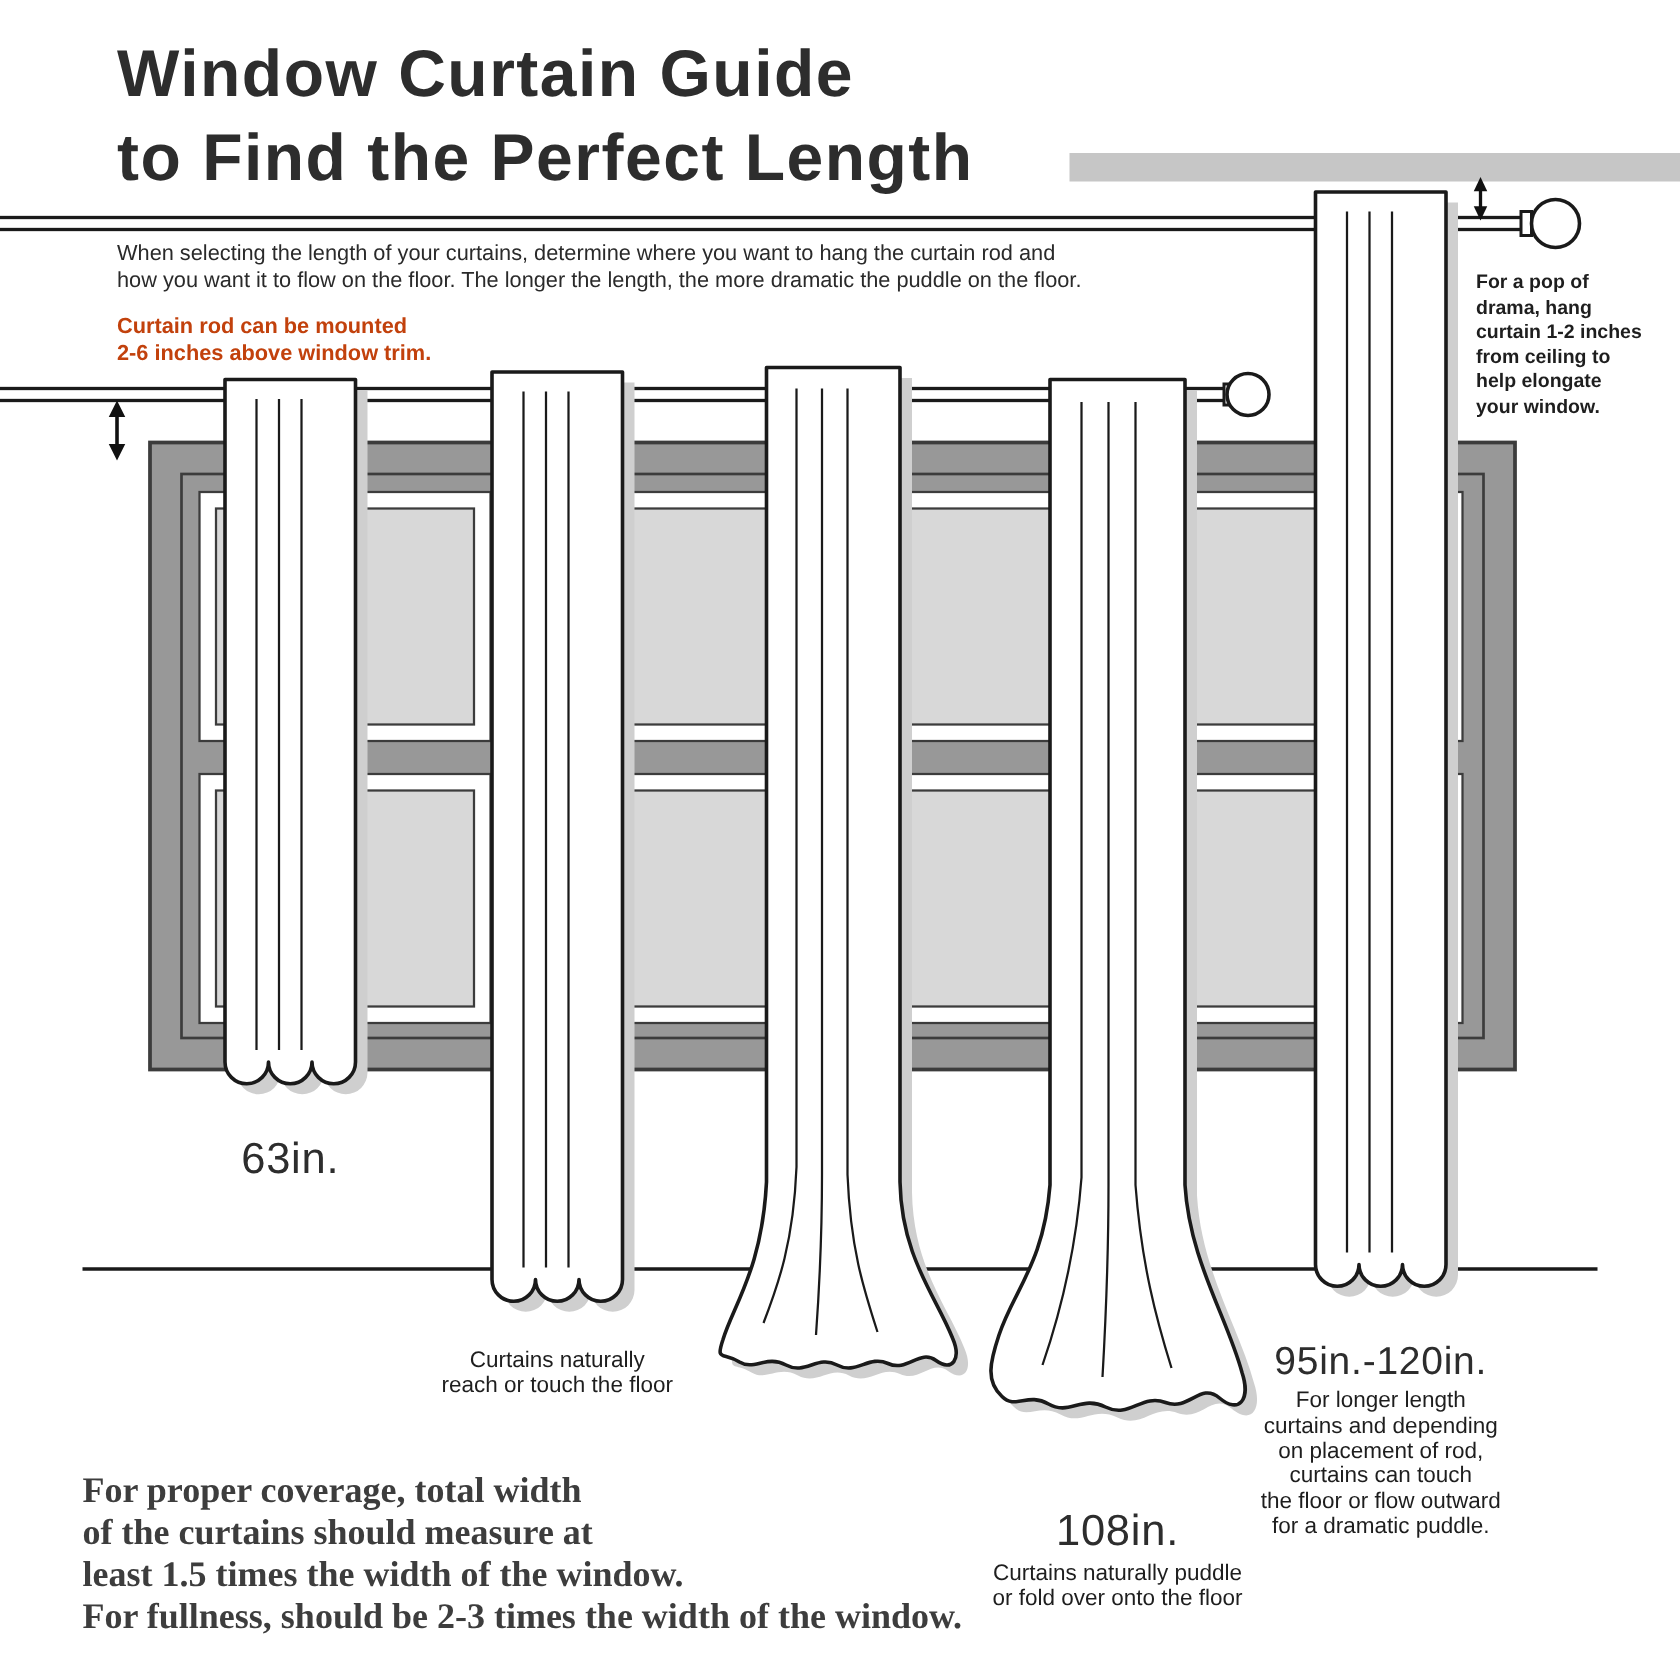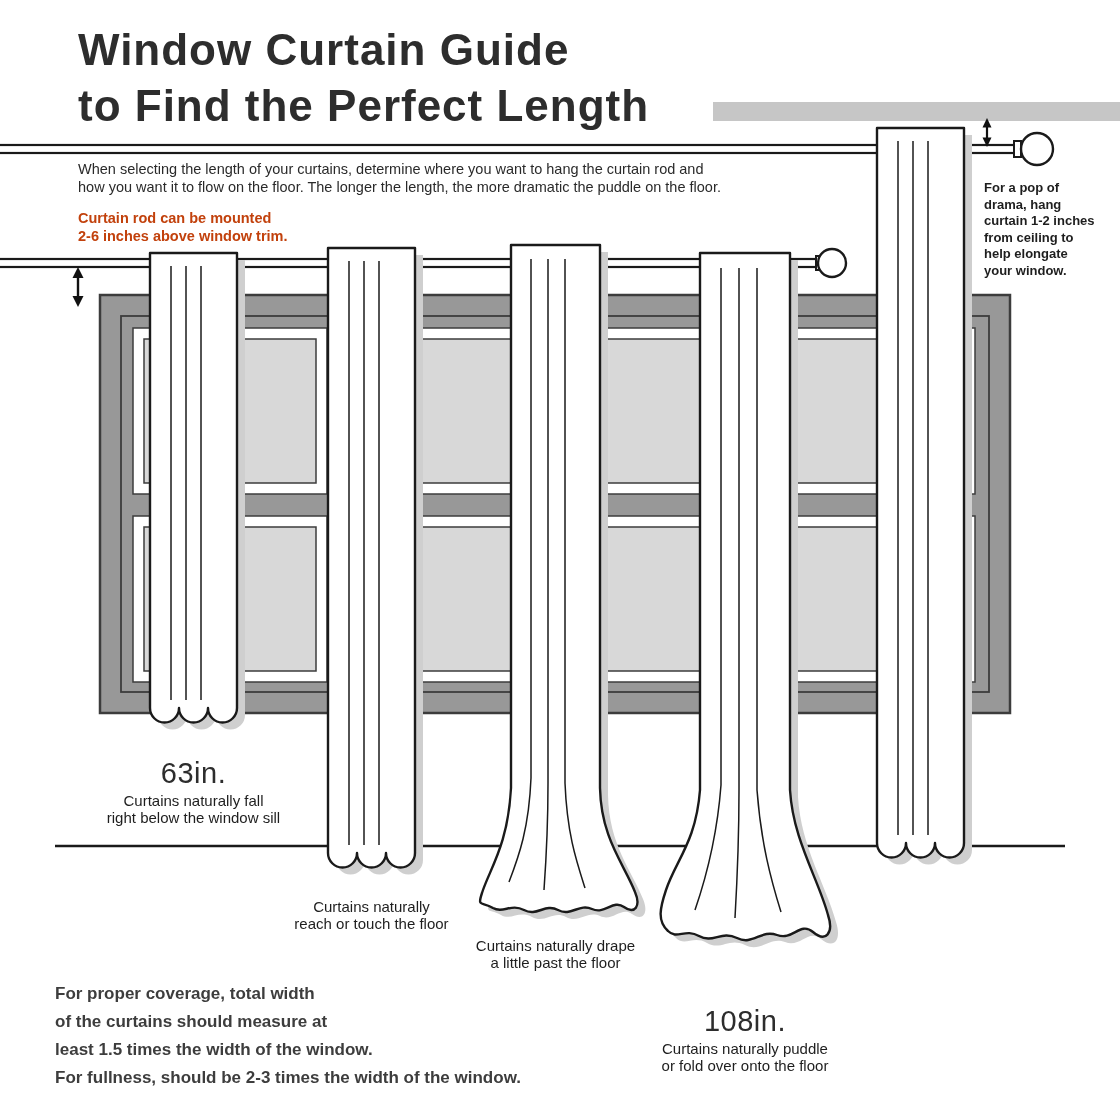--- a/index.html
+++ b/index.html
@@ -16,21 +16,21 @@
   .ceiling-tip { left:984px; top:180px; width:145px; font-size:13px; line-height:16.5px; font-weight:bold; color:#1e1e1e; }
   .curtain-label { text-align:center; z-index:2; }
   .curtain-label .len { font-size:29px; color:#2d2d2d; letter-spacing:0.5px; white-space:pre-line; }
   .curtain-label .desc { font-size:15px; line-height:16.8px; color:#1e1e1e; margin-top:3px; white-space:pre-line; }
   .label-63  { left:86px;  top:757px; width:215px; }
   .label-84  { left:264px; top:896px; width:215px; }
   .label-95  { left:448px; top:935px; width:215px; }
   .label-108 { left:635px; top:1005px; width:220px; }
   .label-95-120 { left:813px; top:892px; width:215px; }
   .label-95-120 .len { font-size:26px; }
-  .coverage { left:55px; top:980px; font-size:17px; line-height:28px; font-weight:bold; color:#3d3d3d; }
+  .coverage { left:55px; top:980px; font-size:24px; line-height:28px; font-weight:bold; color:#3d3d3d;font-family:Liberation Serif, serif; }
 </style>
 </head>
 <body>
 
 <div class="stage">
 
   <svg class="diagram" width="1120" height="1120" viewBox="0 0 1120 1120">
 
     <rect x="713" y="102" width="410" height="19" fill="#c6c6c6"></rect>
 
@@ -158,38 +158,43 @@
 2-6 inches above window trim.</div>
   <div class="abs txt ceiling-tip">For a pop of
 drama, hang
 curtain 1-2 inches
 from ceiling to
 help elongate
 your window.</div>
 
   <div class="abs curtain-label label-63">
     <div class="len">63in.</div>
-    <div class="desc">Curtains naturally fall
-right below the window sill</div>
   </div>
 
   <div class="abs curtain-label label-84">
     <div class="desc">Curtains naturally
 reach or touch the floor</div>
   </div>
 
   <div class="abs curtain-label label-95">
-    <div class="desc">Curtains naturally drape
-a little past the floor</div>
   </div>
 
   <div class="abs curtain-label label-108">
     <div class="len">108in.</div>
     <div class="desc">Curtains naturally puddle
 or fold over onto the floor</div>
   </div>
 
+  <div class="abs curtain-label label-95-120">
+    <div class="len">95in.-120in.</div>
+    <div class="desc">For longer length
+curtains and depending
+on placement of rod,
+curtains can touch
+the floor or flow outward
+for a dramatic puddle.</div>
+  </div>
 
   <div class="abs txt coverage">For proper coverage, total width
 of the curtains should measure at
 least 1.5 times the width of the window.
 For fullness, should be 2-3 times the width of the window.</div>
 </div>
 
 </body></html>

